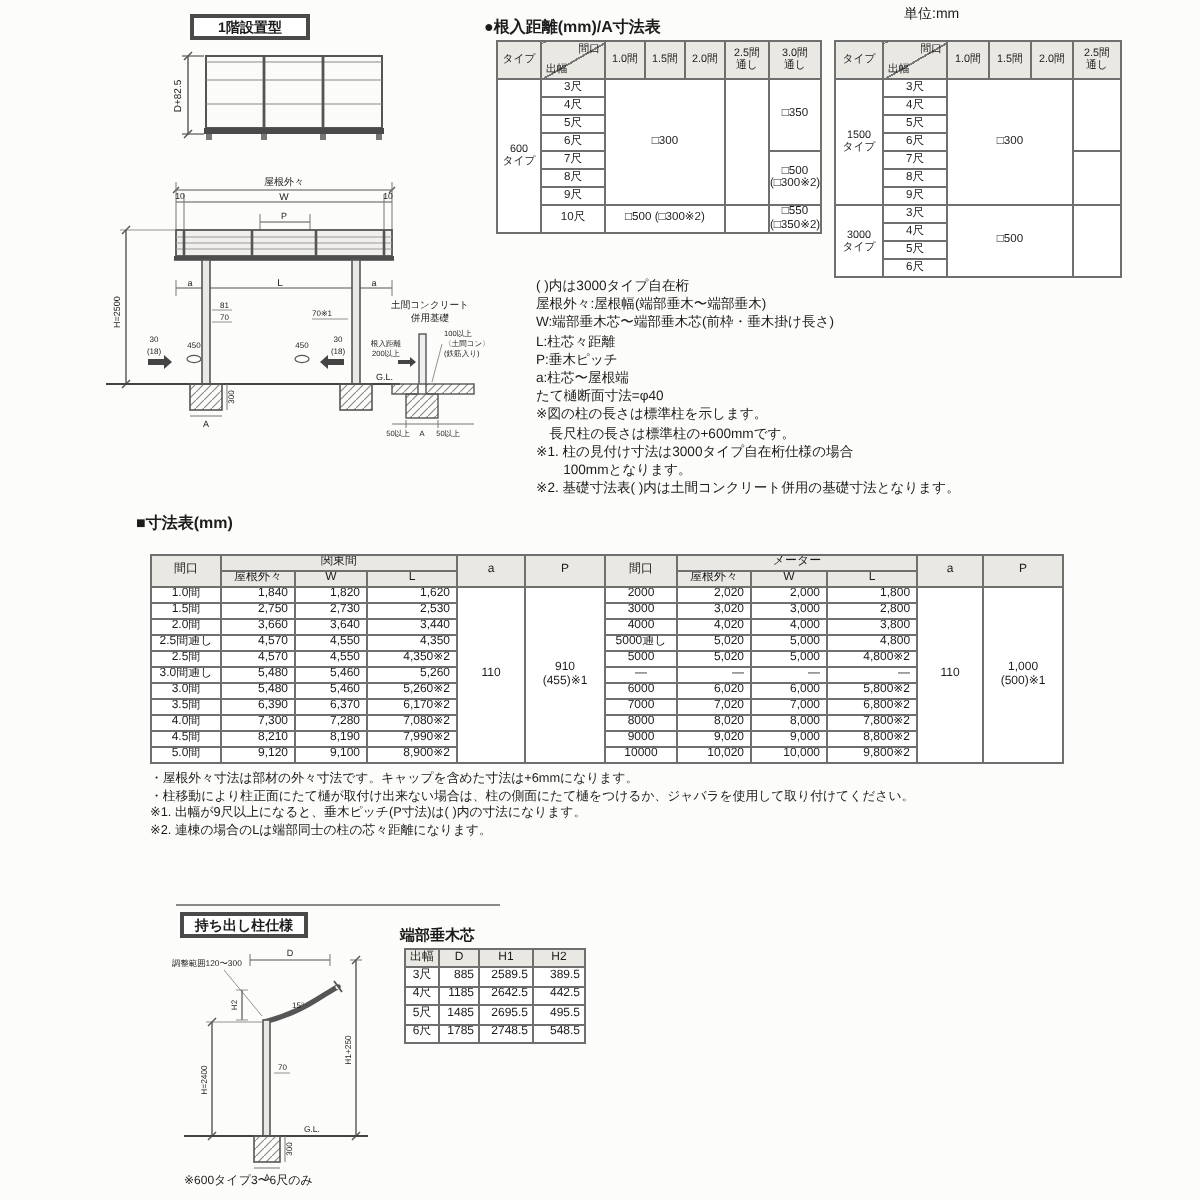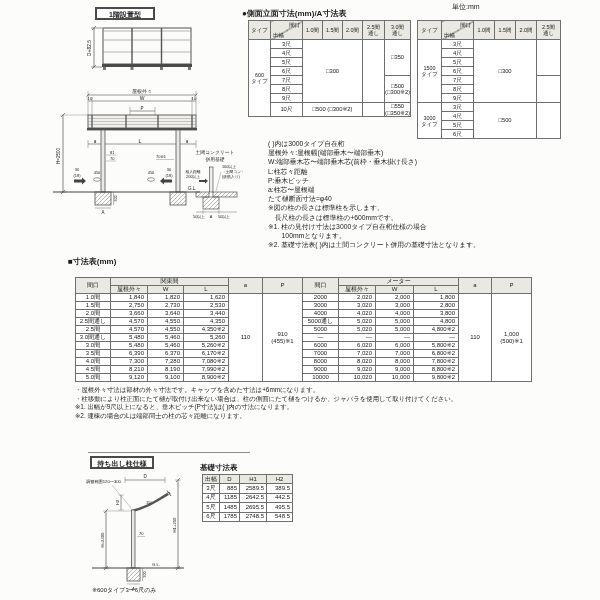--- a/index.html
+++ b/index.html
@@ -161,21 +161,21 @@
     <line x1="153" y1="122" x2="153" y2="126" stroke="#777" stroke-width="0.5"></line>
     <line x1="169" y1="122" x2="169" y2="126" stroke="#777" stroke-width="0.5"></line>
     <text x="149" y="130" font-size="3.8" text-anchor="middle">50以上</text>
     <text x="161" y="130" font-size="3.8" text-anchor="middle">A</text>
     <text x="174" y="130" font-size="3.8" text-anchor="middle">50以上</text>
   </g>
 </svg>
 
 <div class="abs unit" style="left:452px;top:2px">単位:mm</div>
 
-<div class="abs sec-title" style="left:242px;top:8px">●側面立面寸法(mm)/A寸法表</div>
+<div class="abs sec-title" style="left:242px;top:8px">●根入距離(mm)/A寸法表</div>
 
 <table class="abs f-table" style="left:248px;top:20px;width:162px">
   <colgroup>
       <col style="width:22px">
       <col style="width:32px">
       <col style="width:20px">
       <col style="width:20px">
       <col style="width:20px">
       <col style="width:22px">
       <col style="width:26px">
@@ -533,21 +533,21 @@
 
   <rect x="47" y="98" width="13" height="13" fill="url(#h2)" stroke="#555" stroke-width="0.8"></rect>
   <line x1="47" y1="114" x2="60" y2="114" stroke="#777" stroke-width="0.5"></line>
   <text x="53.5" y="120" font-size="4.2" text-anchor="middle">A</text>
   <line x1="62.5" y1="98" x2="62.5" y2="111" stroke="#777" stroke-width="0.5"></line>
   <text font-size="4" text-anchor="middle" transform="rotate(-90 66 104.5)" x="66" y="104.5">300</text>
 </svg>
 
 <div class="abs smallnote" style="left:92px;top:586px">※600タイプ3〜6尺のみ</div>
 
-<div class="abs sec-title" style="left:200px;top:463px;font-size:7.5px">基礎寸法表</div>
+<div class="abs sec-title" style="left:200px;top:463px;font-size:7.5px">端部垂木芯</div>
 
 <table class="abs s-table" style="left:202px;top:474px;width:90px">
   <colgroup>
       <col style="width:17px">
       <col style="width:20px">
       <col style="width:27px">
       <col style="width:26px">
     </colgroup>
   <tbody>
       <tr>

